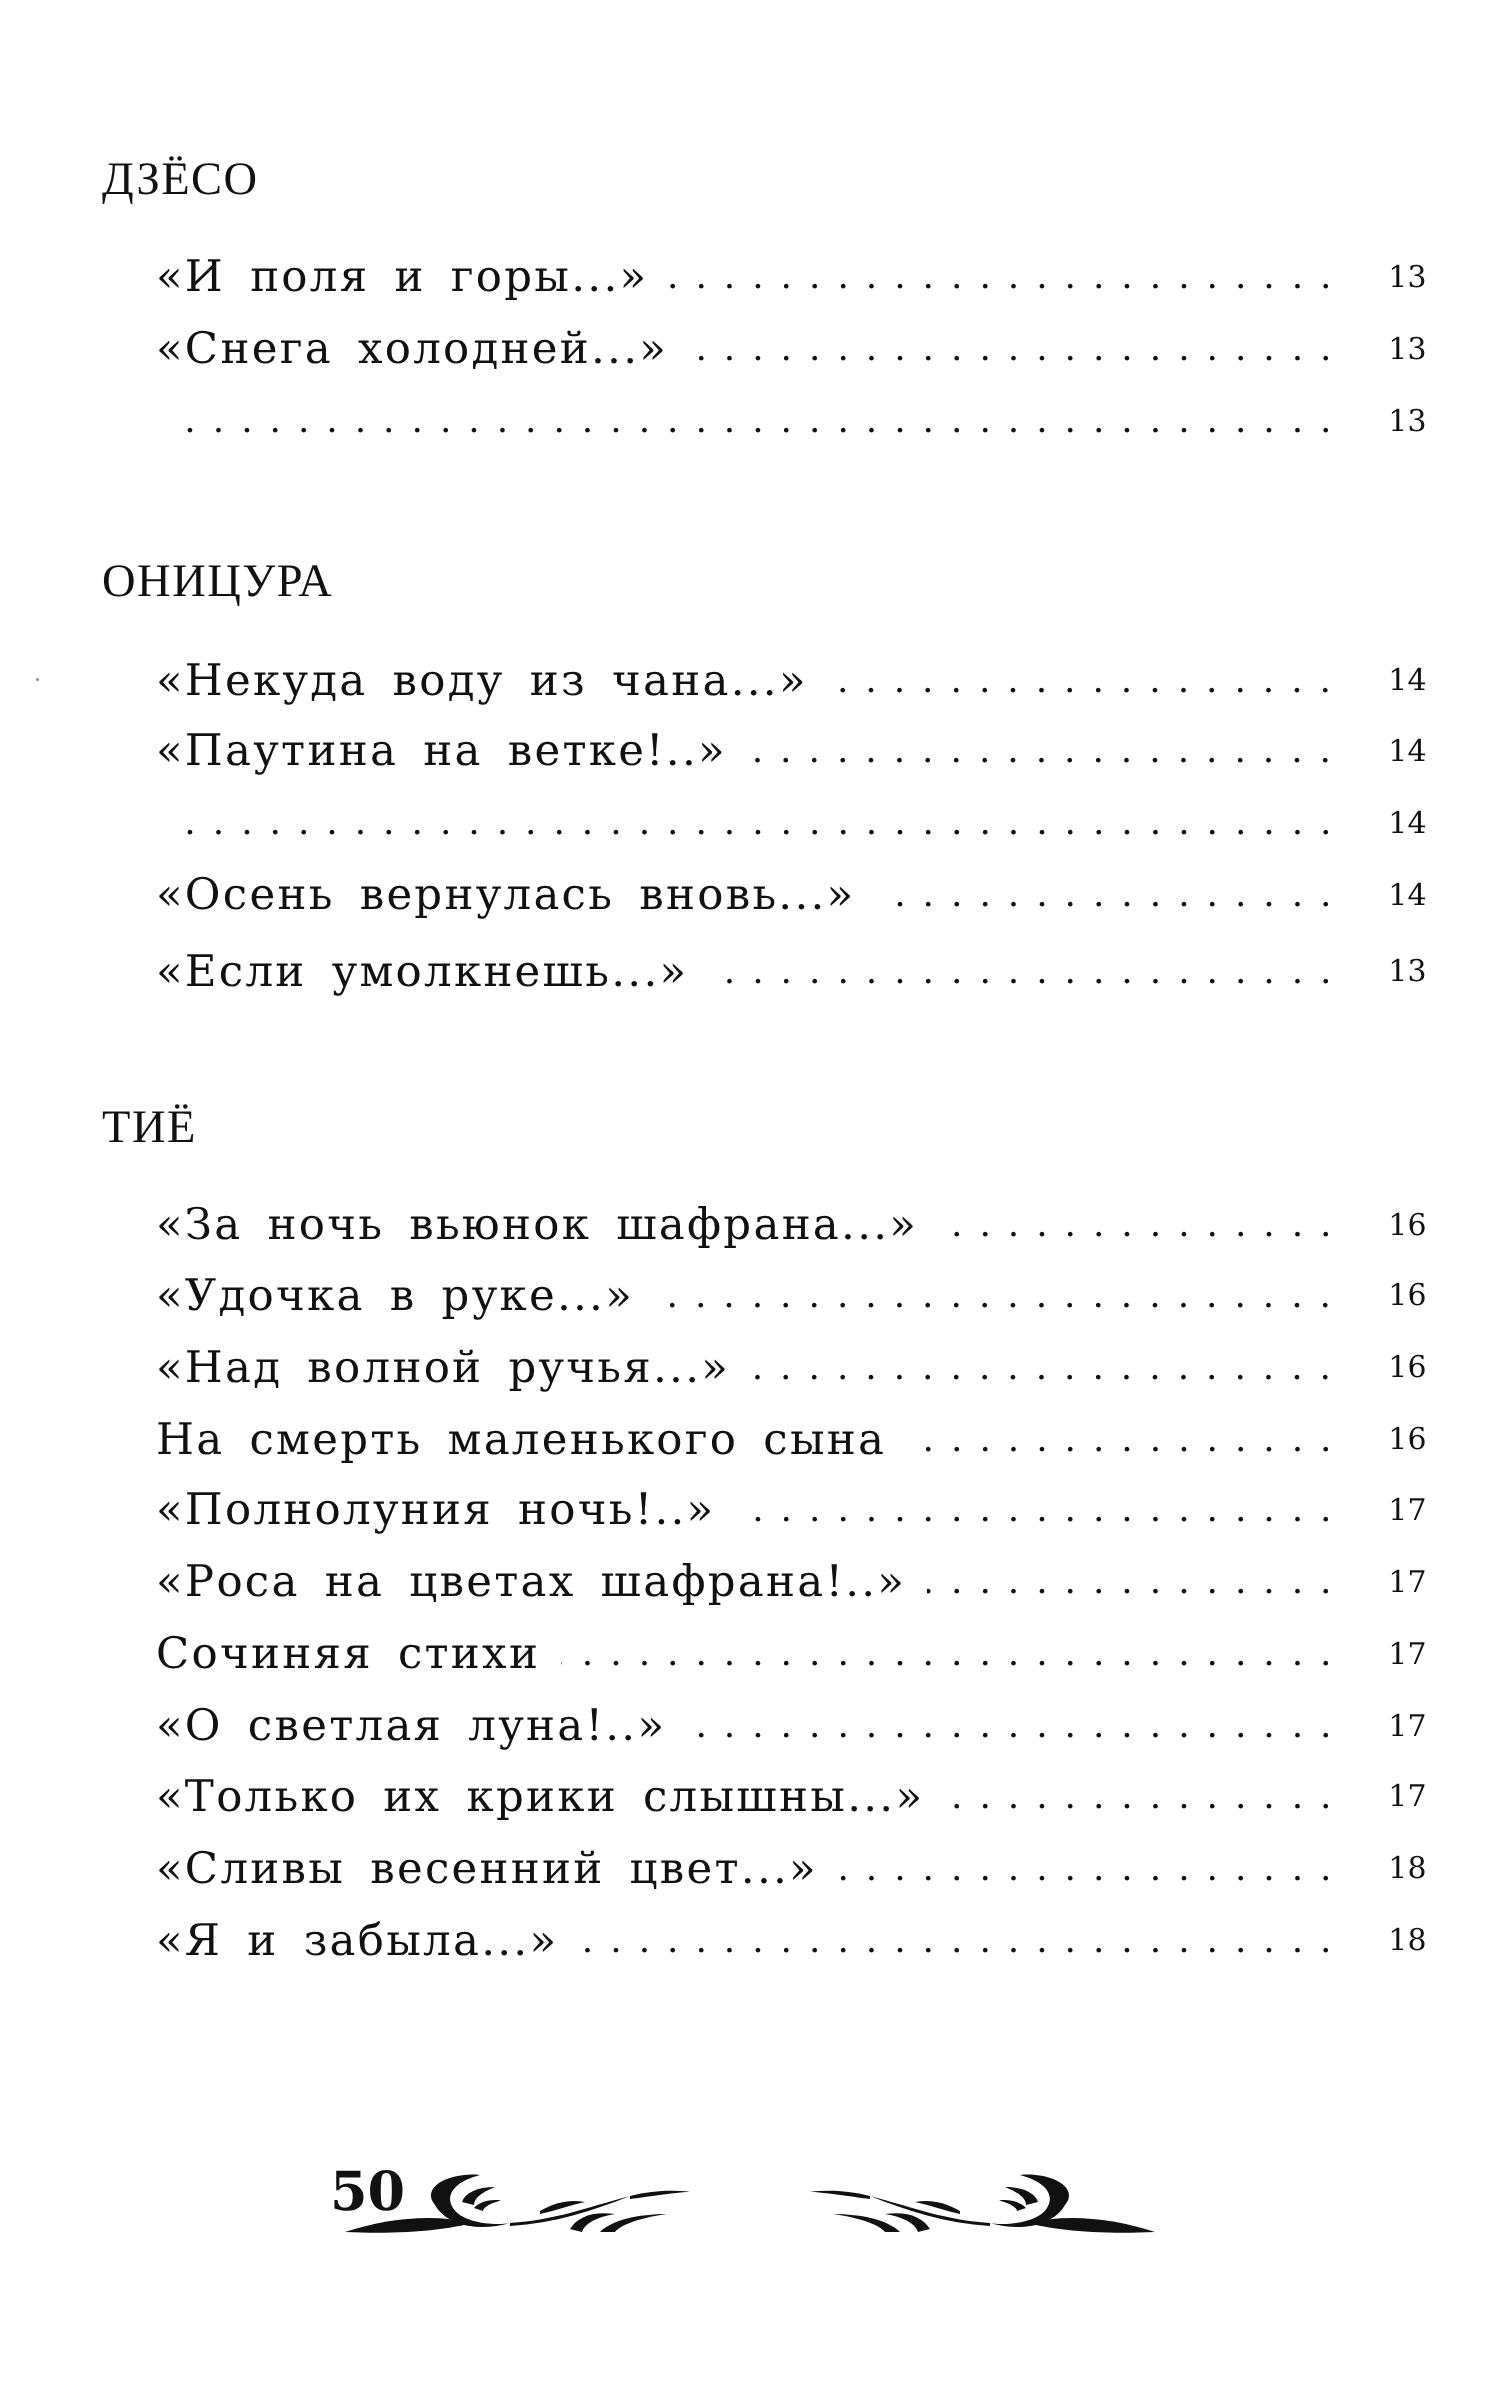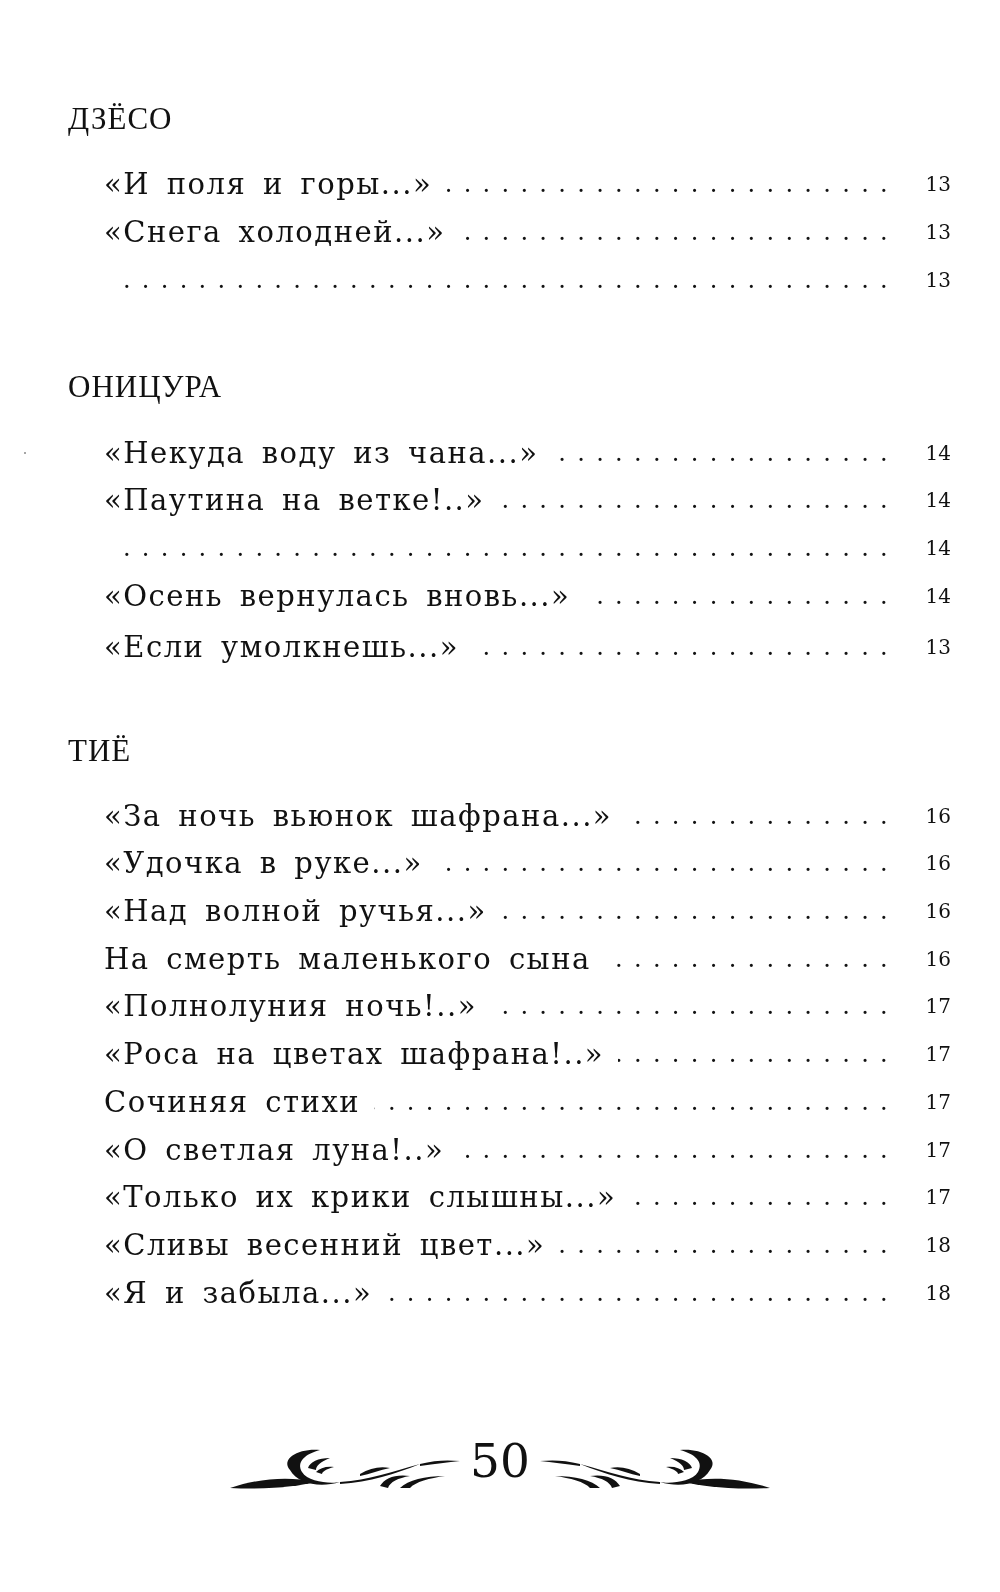--- a/index.html
+++ b/index.html
@@ -63,24 +63,23 @@
   }
   .footer .ornament {
     position: absolute; top: 10px; width: 240px; height: 55px;
   }
   .footer .ornament.left { left: 0; }
   .footer .ornament.right { right: 0; transform: scaleX(-1); }
   .footer .page-num {
     position: absolute;
     left: 0; width: 560px;
     top: 6px;
-    text-align: center;
     font-family: "DejaVu Serif", serif;
-    font-weight: normal;
-    font-size: 47px;
+    font-weight: bold;
+    font-size: 36px;
     line-height: 50px;
   }
   .stray-dot {
     position: absolute; left: 24px; top: 452px;
     width: 2px; height: 2px; background: #888; border-radius: 1px;
   }
 </style>
 </head>
 <body>
 

